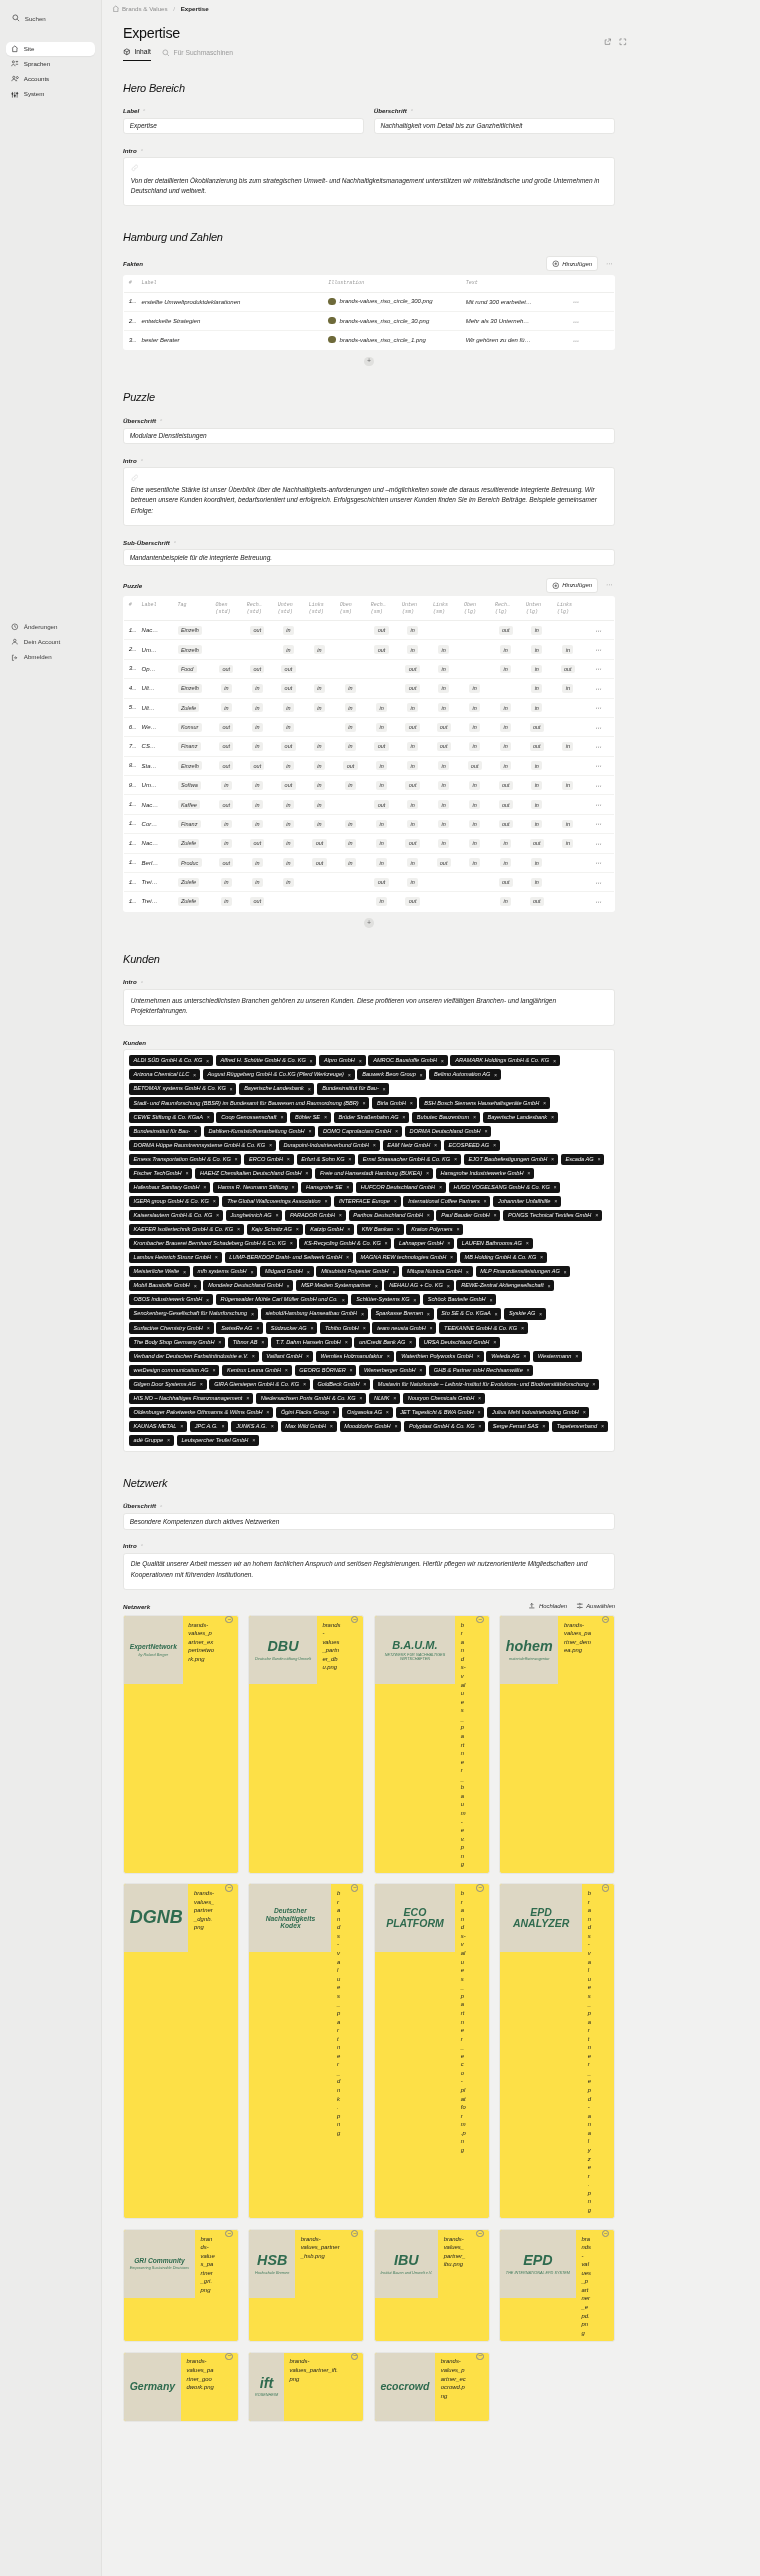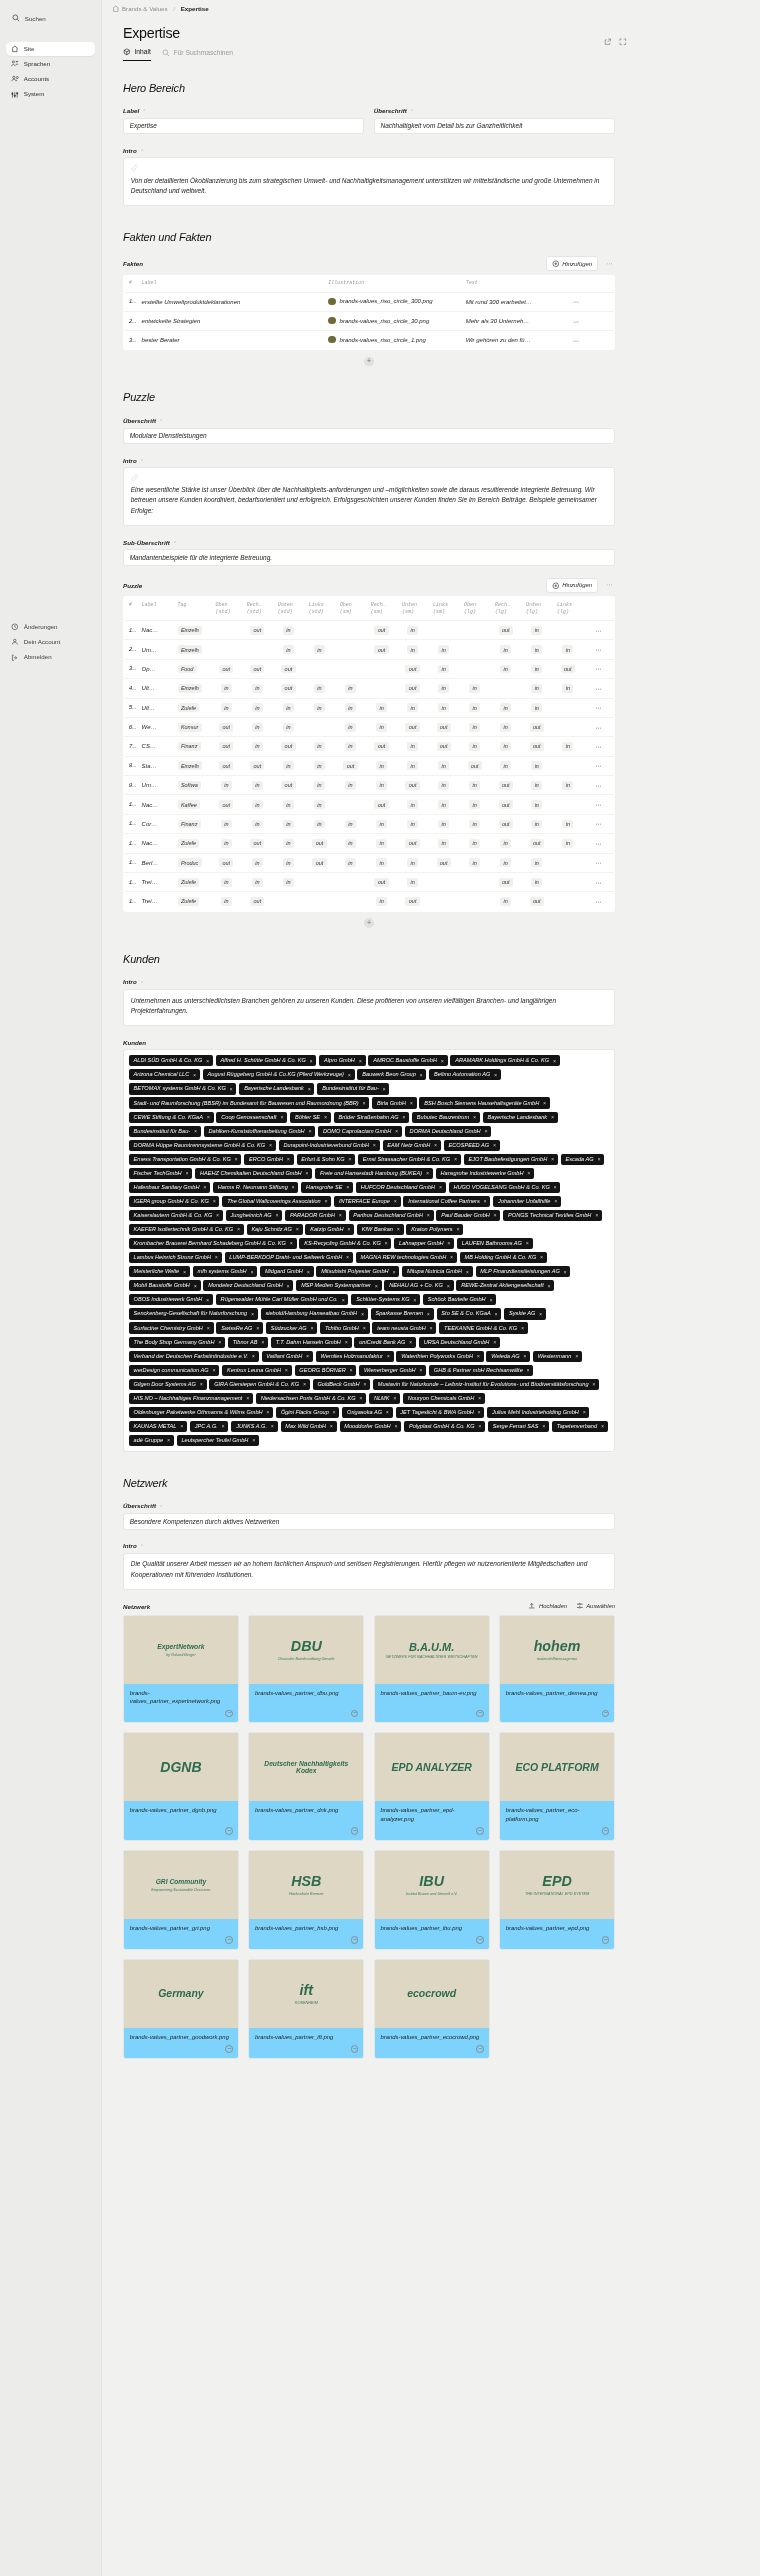--- a/index.html
+++ b/index.html
@@ -133,21 +133,21 @@
   }
   .tag .x { color: #c9c9c9; font-size: 5.2px; }
 
   
   .assets-head { display: flex; align-items: center; justify-content: space-between; margin-bottom: 4.8px; }
   .assets-actions { display: flex; gap: 8.6px; }
   .assets-actions .a {
     display: flex; align-items: center; gap: 2.9px; font-size: 5.9px; color: #2a2a2a;
   }
   .grid4 { display: grid; grid-template-columns: repeat(4, 1fr); gap: 9.5px; }
-  .card { background: #7dd3fc; border: 1px solid #e6e6e4; border-radius: 2.9px; overflow: hidden; display: flex; flex-direction: column;}
+  .card { background: #fde047; border: 1px solid #e6e6e4; border-radius: 2.9px; overflow: hidden; display: flex; flex-direction: row;}
   .card .prev {
     height: 68px; display: flex; align-items: center; justify-content: center;
     background: #ddd7c4; padding: 5.7px;
   }
   .card .meta {
     padding: 4.8px 5.7px 3.8px 5.7px; font-size: 5.9px; color: #1d1d1d; line-height: 1.45;
     word-break: break-word; flex: 1;
   }
   .card .foot { display: flex; justify-content: flex-end; padding: 0 4.8px 4.8px 4.8px; }
   .minus {
@@ -336,21 +336,21 @@
                     <path d="M9.5 6.5a3 3 0 00-4.2 0l-2 2a3 3 0 104.2 4.2l1-1"></path>
                   </svg>
               </span>
             </div>
             <div>Von der detaillierten Ökobilanzierung bis zum strategischen Umwelt- und Nachhaltigkeitsmanagement unterstützen wir mittelständische und große Unternehmen in Deutschland und weltweit.</div>
           </div>
         </div>
       </section>
 
       <section class="section">
-        <h2 class="section-title">Fakten und Fakten</h2>
+        <h2 class="section-title">Hamburg und Zahlen</h2>
         <div class="tbl-head">
           <span class="tbl-title">Fakten</span>
           <span class="tbl-actions">
             <span class="btn-add">
               <span class="ico">
                 <svg viewBox="0 0 16 16" fill="none" stroke="#222" stroke-width="1.2">
                     <circle cx="8" cy="8" r="6"></circle>
                     <path d="M8 5v6M5 8h6"></path>
                   </svg>
               </span>
@@ -1398,21 +1398,21 @@
                 </div>
               </div>
               <div class="meta">brands-values_partner_demea.png</div>
               <div class="foot">
                 <span class="minus">−</span>
               </div>
             </div>
             <div class="card">
               <div class="prev">
                 <div class="logo-txt">
-                  <div style="font-size: 14px; line-height: 1.1;">DGNB</div>
+                  <div style="font-size: 18px; line-height: 1.1;">DGNB</div>
                 </div>
               </div>
               <div class="meta">brands-values_partner_dgnb.png</div>
               <div class="foot">
                 <span class="minus">−</span>
               </div>
             </div>
             <div class="card">
               <div class="prev">
                 <div class="logo-txt">
@@ -1420,35 +1420,35 @@
                 </div>
               </div>
               <div class="meta">brands-values_partner_dnk.png</div>
               <div class="foot">
                 <span class="minus">−</span>
               </div>
             </div>
             <div class="card">
               <div class="prev">
                 <div class="logo-txt">
-                  <div style="font-size: 10.5px; line-height: 1.1;">EPD ANALYZER</div>
+                  <div style="font-size: 10.5px; line-height: 1.1;">ECO PLATFORM</div>
                 </div>
               </div>
-              <div class="meta">brands-values_partner_epd-analyzer.png</div>
+              <div class="meta">brands-values_partner_eco-platform.png</div>
               <div class="foot">
                 <span class="minus">−</span>
               </div>
             </div>
             <div class="card">
               <div class="prev">
                 <div class="logo-txt">
-                  <div style="font-size: 10.5px; line-height: 1.1;">ECO PLATFORM</div>
+                  <div style="font-size: 10.5px; line-height: 1.1;">EPD ANALYZER</div>
                 </div>
               </div>
-              <div class="meta">brands-values_partner_eco-platform.png</div>
+              <div class="meta">brands-values_partner_epd-analyzer.png</div>
               <div class="foot">
                 <span class="minus">−</span>
               </div>
             </div>
             <div class="card">
               <div class="prev">
                 <div class="logo-txt">
                   <div style="font-size: 6.7px; line-height: 1.1;">GRI Community</div>
                   <div style="font-size: 3.8px; font-weight: 400; margin-top: 1.9px; color: rgb(63, 122, 92);">Empowering Sustainable Decisions</div>
                 </div>

